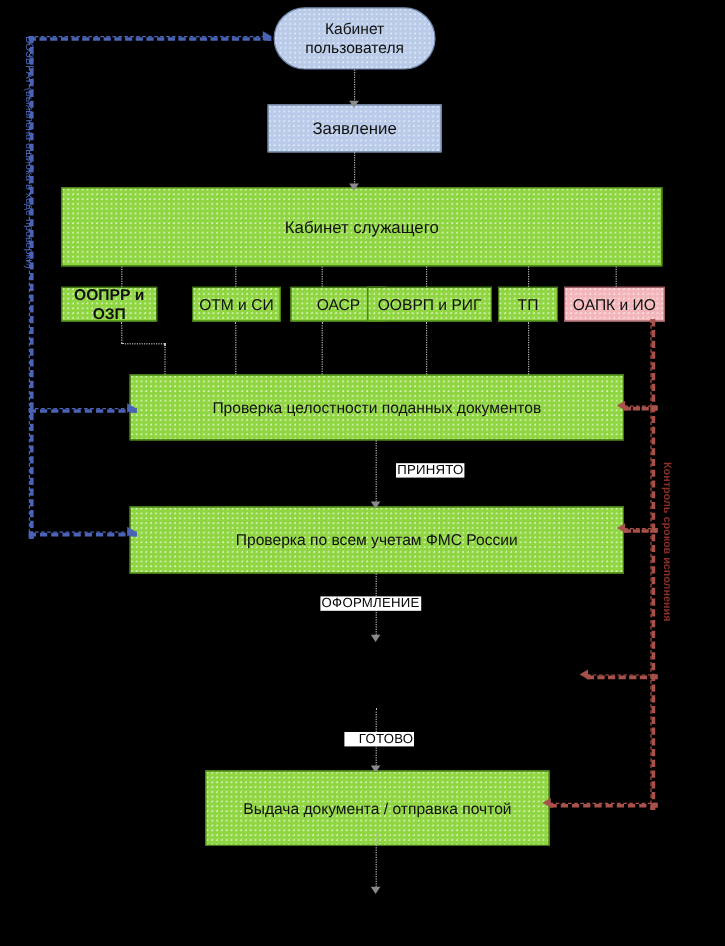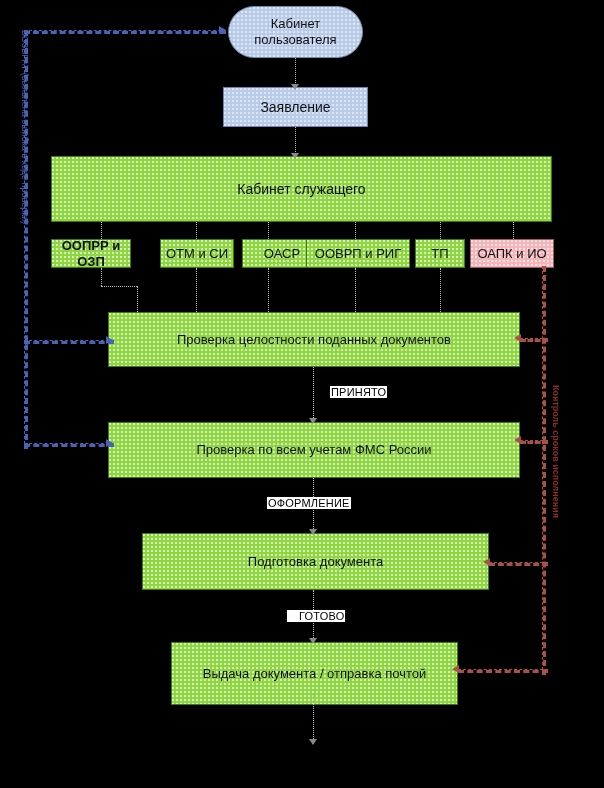--- a/index.html
+++ b/index.html
@@ -153,18 +153,17 @@
   <div class="node green t13" style="left:160px;top:239px;width:74px;height:29px;">ОТМ и СИ</div>
   <div class="node green t13" style="left:242px;top:239px;width:80px;height:29px;">ОАСР</div>
   <div class="node green t13" style="left:306px;top:239px;width:104px;height:29px;">ООВРП и РИГ</div>
   <div class="node green t13" style="left:415px;top:239px;width:50px;height:29px;">ТП</div>
   <div class="node pink t13" style="left:470px;top:239px;width:84px;height:29px;">ОАПК и ИО</div>
 
   <div class="node green t13" style="left:108px;top:312px;width:412px;height:55px;">Проверка целостности поданных документов</div>
 
   <div class="node green t13" style="left:108px;top:422px;width:412px;height:56px;">Проверка по всем учетам ФМС России</div>
 
-  <div class="node green t13" style="left:142px;top:533px;width:347px;height:57px;">Подготовка документа</div>
 
   <div class="node green t13" style="left:171px;top:642px;width:287px;height:63px;">Выдача документа / отправка почтой</div>
 
 
 </div>
 
 </body></html>

